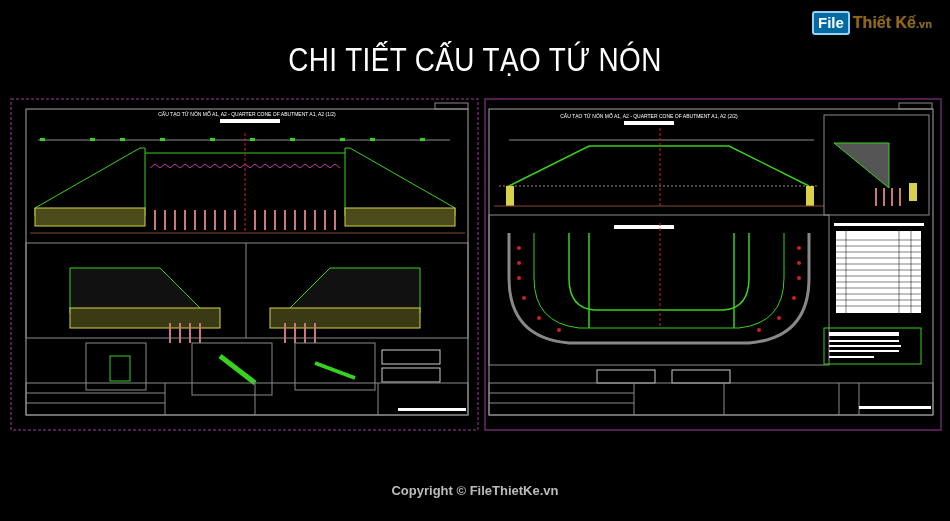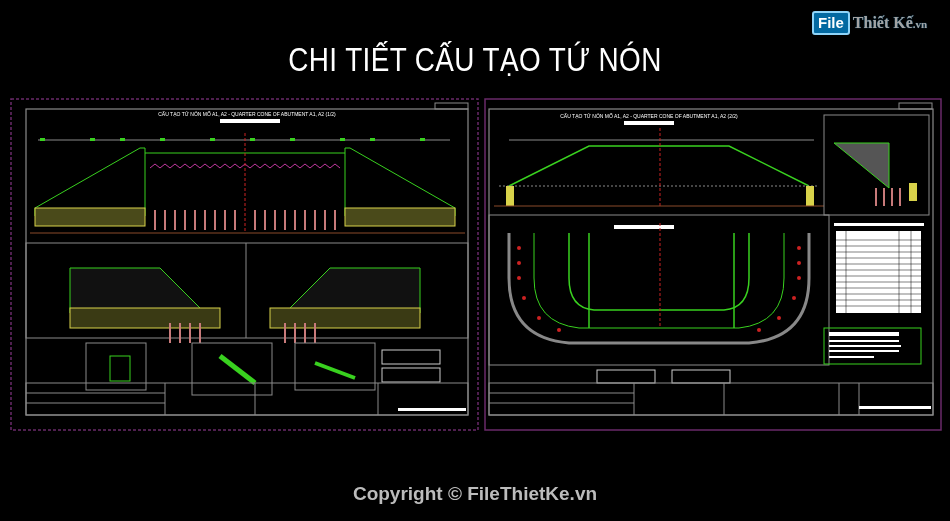--- a/index.html
+++ b/index.html
@@ -1,23 +1,23 @@
 <!DOCTYPE html>
 <html><head>
 <meta charset="utf-8">
 <style>
   html,body{margin:0;padding:0;background:#000;}
   body{width:950px;height:521px;position:relative;overflow:hidden;font-family:"Liberation Sans",sans-serif;}
   .title{position:absolute;left:0;top:40px;width:950px;text-align:center;color:#fff;font-size:34px;letter-spacing:0.5px;font-family:"Liberation Sans",sans-serif;transform:scaleX(0.82);transform-origin:center;}
   .logo{position:absolute;left:812px;top:11px;height:24px;display:flex;align-items:center;}
   .logo-file{background:#0369a1;color:#fff;font-weight:bold;font-size:15px;padding:1px 4px;border:2px solid #8fd4f8;border-radius:3px;line-height:18px;font-family:"Liberation Sans",sans-serif;}
-  .logo-rest{color:#a3a3a3;font-weight:bold;font-size:16px;margin-left:3px;font-family:Liberation Serif, serif;text-shadow:0 0 1px #0a6aa0;}
+  .logo-rest{color:#a16207;font-weight:bold;font-size:16px;margin-left:3px;font-family:Liberation Sans, sans-serif;text-shadow:0 0 1px #0a6aa0;}
   .logo-rest small{font-size:11px;}
   .sheet{position:absolute;}
-  .copyright{position:absolute;left:0;top:483px;width:950px;text-align:center;color:#bcbcbc;font-weight:bold;font-size:19px;font-family:"Liberation Sans",sans-serif;}
+  .copyright{position:absolute;left:0;top:483px;width:950px;text-align:center;color:#bcbcbc;font-weight:bold;font-size:13px;font-family:"Liberation Sans",sans-serif;}
   svg{display:block;}
 </style>
 </head>
 <body>
 
 <div class="logo">
   <span class="logo-file">File</span>
   <span class="logo-rest"><span>Thiết Kế</span><small>.vn</small></span>
 </div>
 

